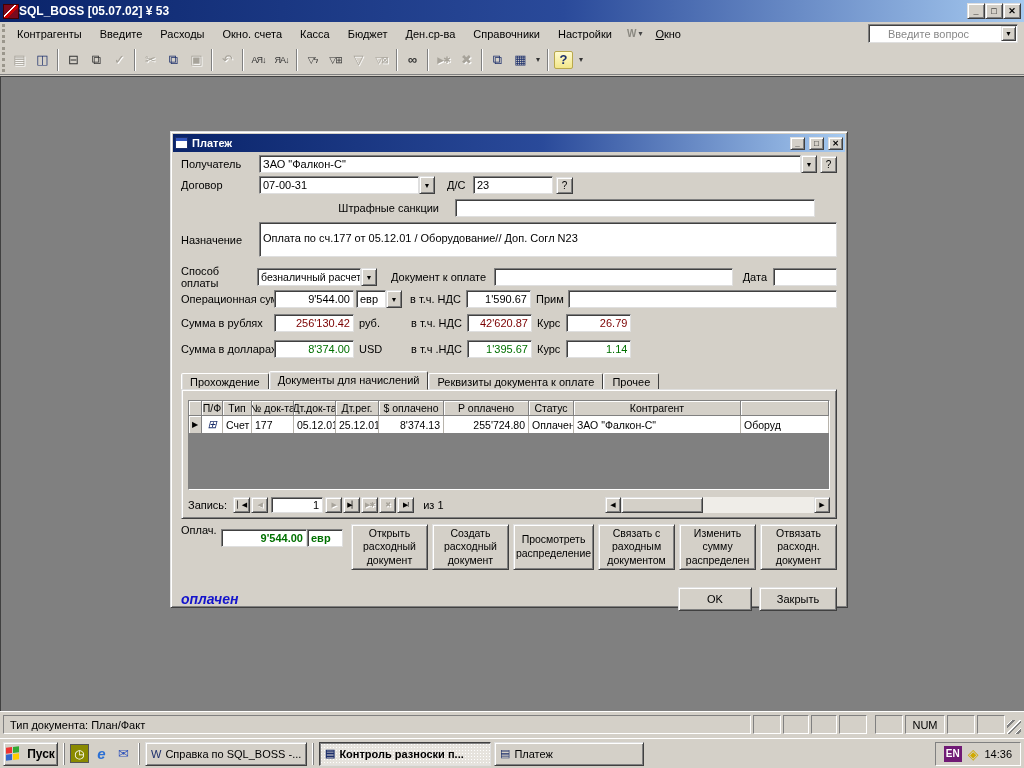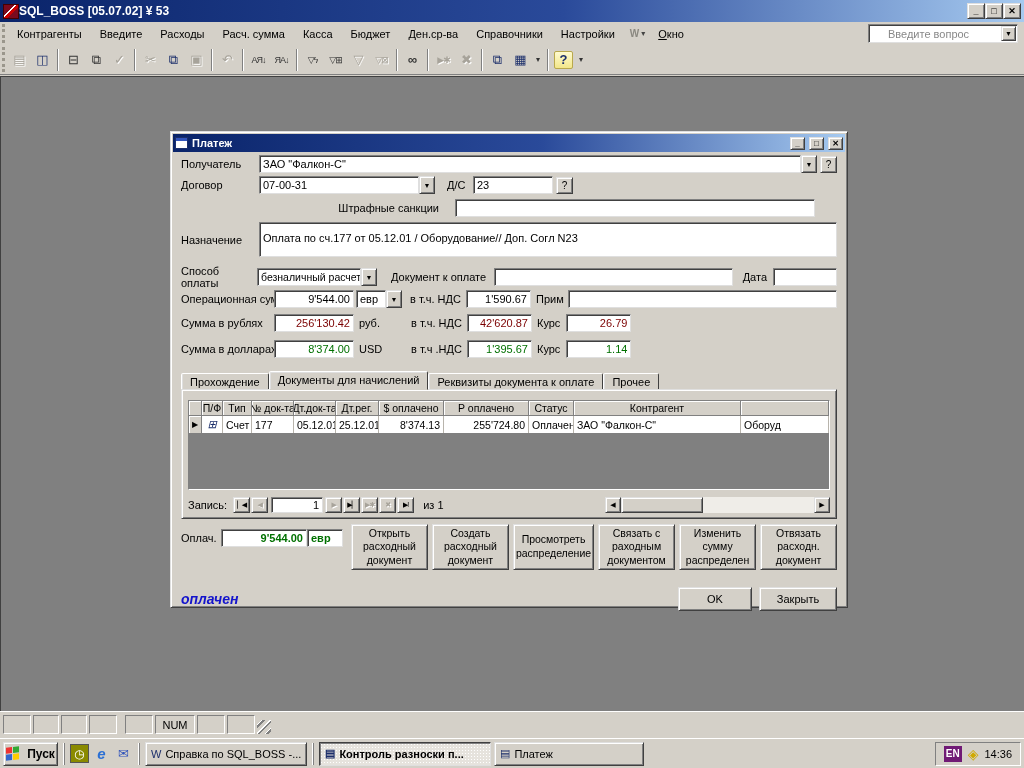--- a/index.html
+++ b/index.html
@@ -82,21 +82,21 @@
   .navbtn { width:17px; height:16px; font-size:7px; margin-right:1px; letter-spacing:-1px; }
   .navbtn.dis { color:#a7a39a; text-shadow:1px 1px 0 #fff; }
   #navnum { width:52px; height:16px; margin:0 2px; justify-content:flex-end; }
   #hsb { margin-left:auto; width:225px; height:16px; display:flex; }
   #hsb .sa { width:16px; height:16px; font-size:7px; }
   #hsb .thumb { width:82px; }
   #hsb .track { flex:1; background:#efede8; }
 
   
   #paidrow { display:flex; align-items:flex-start; margin-top:5px; padding:0 8px; height:47px; }
-  #paidlbl { margin-top:8px; width:40px; }
+  #paidlbl { width:40px; }
   #paidval { width:86px; margin-top:5px; font-weight:bold; }
   #paidcur { width:36px; margin-top:5px; font-weight:bold; }
   #actions { flex:1; display:flex; gap:4px; margin-left:8px; }
   .abtn { flex:1; height:46px; font-size:10.5px; text-align:center; line-height:1.3; padding:1px 2px; }
 
   
   #botrow { display:flex; align-items:center; margin-top:16px; padding:0 8px; }
   #statusword { color:#1414cc; font-weight:bold; font-style:italic; font-size:14px; }
   #okbtn { margin-left:auto; width:74px; height:24px; }
   #closebtn { margin-left:7px; width:78px; height:24px; }
@@ -137,21 +137,21 @@
   <span class="winbtn btn">_</span>
   <span class="winbtn btn">□</span>
   <span class="winbtn btn">✕</span>
 </div>
 
 <div id="menubar">
   <span class="grip"></span>
   <span class="mi">Контрагенты</span>
   <span class="mi">Введите</span>
   <span class="mi">Расходы</span>
-  <span class="mi">Расч. сумма</span>
+  <span class="mi">Окно. счета</span>
   <span class="mi">Касса</span>
   <span class="mi">Бюджет</span>
   <span class="mi">Ден.ср-ва</span>
   <span class="mi">Справочники</span>
   <span class="mi">Настройки</span>
   <span class="mi-ico">W</span>
   <span class="caret">▾</span>
   <span class="mi mi-okno">Окно</span>
   <div id="askbox" class="in">
     <span class="ph">Введите вопрос</span>
@@ -355,20 +355,21 @@
   </div>
 
   <div id="botrow">
     <span id="statusword">оплачен</span>
     <span id="okbtn" class="btn">OK</span>
     <span id="closebtn" class="btn">Закрыть</span>
   </div>
 </div>
 
 <div id="statusbar">
+  <span class="sp main">Тип документа: План/Факт</span>
   <span class="sp w28"></span>
   <span class="sp w26"></span>
   <span class="sp w26"></span>
   <span class="sp w28"></span>
   <span class="sp w28" style="margin-left:6px"></span>
   <span class="sp num">NUM</span>
   <span class="sp w28"></span>
   <span class="sp w28"></span>
   <span id="grip"></span>
 </div>

